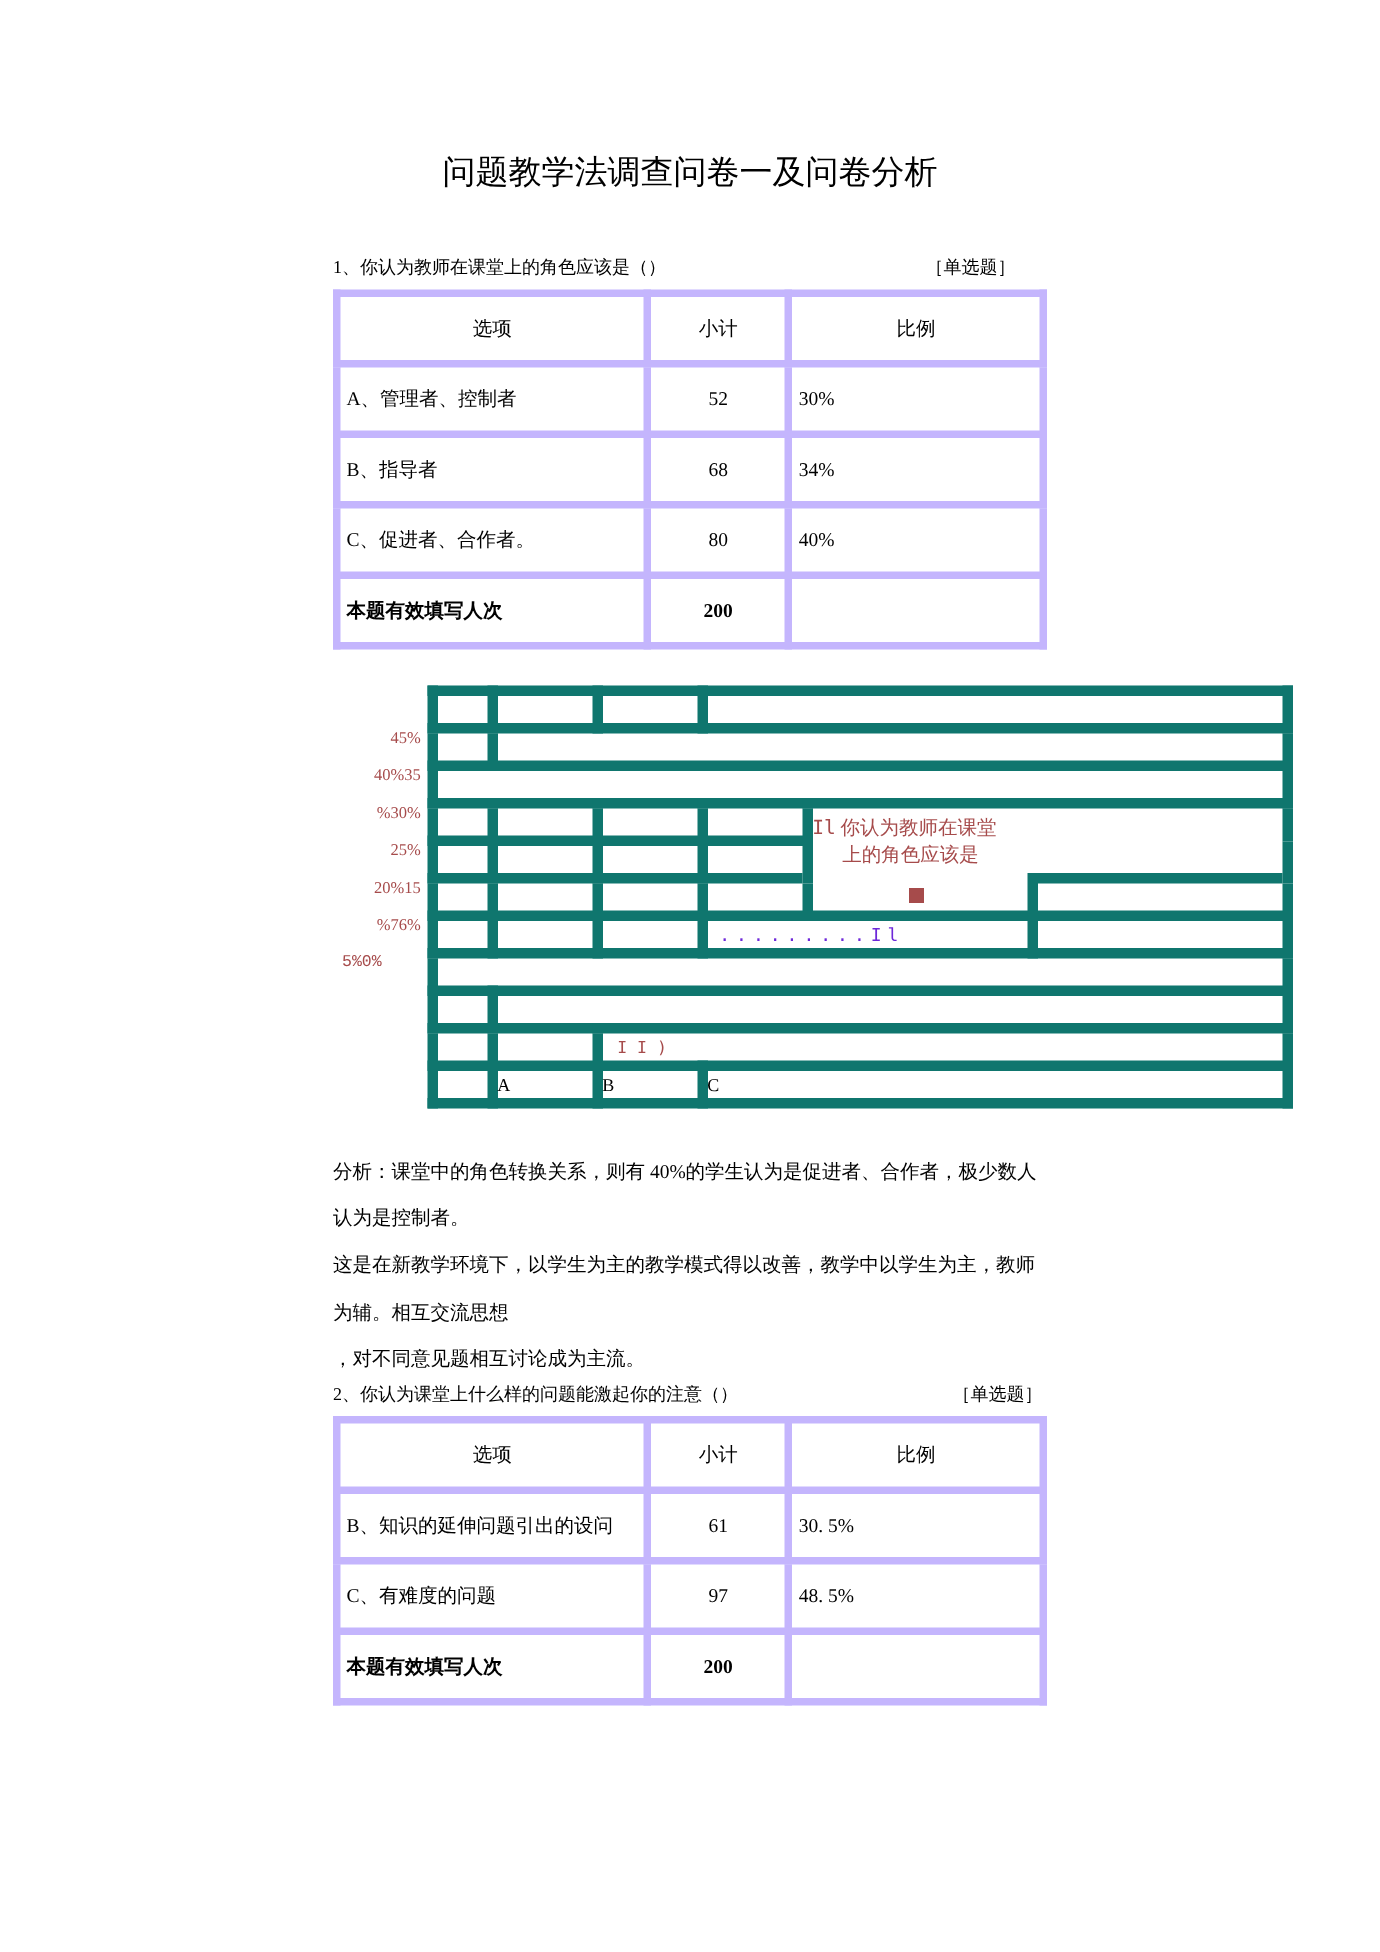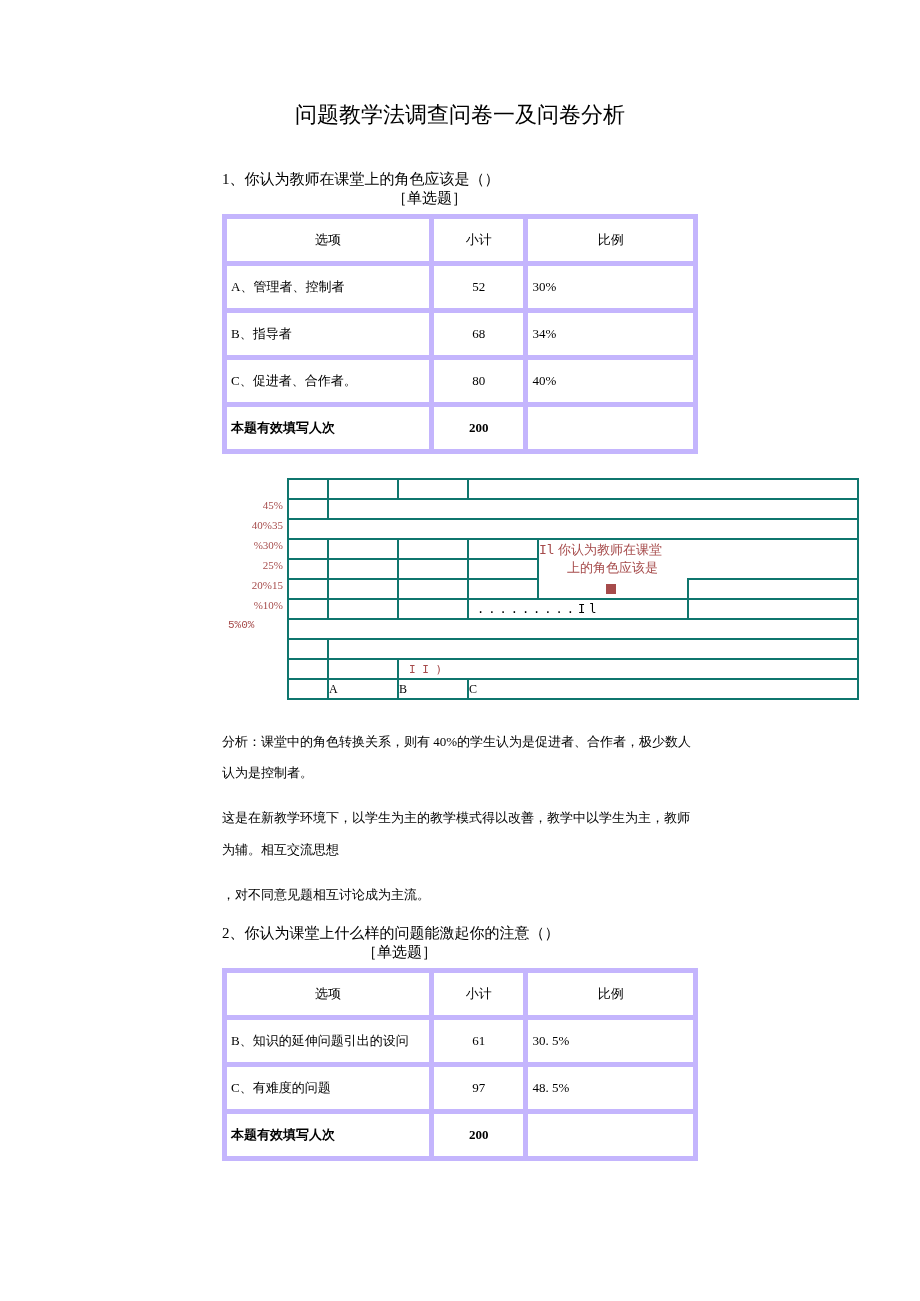--- a/index.html
+++ b/index.html
@@ -18,21 +18,21 @@
     margin: 0 auto;
     position: relative;
   }
   .title {
     text-align: center;
     font-size: 22px;
     font-family: "SimSun", serif;
     margin-bottom: 40px;
   }
   .q-line {
-    font-size: 15px;
+    font-size: 12px;
     margin-bottom: 6px;
   }
   .q-tag {
     display: inline-block;
     margin-left: 170px;
   }
   .q-tag2 {
     display: inline-block;
     margin-left: 140px;
   }
@@ -74,21 +74,21 @@
     margin-left: 6px;
     width: 630px;
   }
   .chart {
     border-collapse: collapse;
     width: 100%;
     table-layout: fixed;
     font-size: 12px;
   }
   .chart td {
-    border: 2px solid #0f766e;
+    border: 7px solid #0f766e;
     height: 18px;
     padding: 0;
   }
   .chart .yval  { text-align: right; padding-right: 4px; color: #a64b4b; font-size: 11px; vertical-align: top; border: none;}
   .chart .axis-blank { border: none; }
   .legend-text {
     color: #a64b4b;
     font-size: 13px;
     text-align: left;
     padding-left: 6px;
@@ -98,29 +98,29 @@
     width:10px;height:10px;
     background:#a64b4b;
     vertical-align:middle;
     margin-right:4px;
   }
   .cat-label {
     text-align: left;
     padding-left: 6px;
     font-size: 12px;
   }
-  .dots { letter-spacing: 4px; color:#000000; font-family: monospace;}
+  .dots { letter-spacing: 4px; color:#6d28d9; font-family: monospace;}
   .red { color:#a64b4b; font-family: monospace;}
 
   .analysis {
     font-size: 13px;
     line-height: 2.4;
     margin-top: 26px;
   }
-  .analysis p { margin: 14px 0; }
+  .analysis p { margin: 0 0; }
 </style>
 </head>
 <body>
 
 <div class="page">
 
   <div class="title">问题教学法调查问卷一及问卷分析</div>
 
   <div class="q-line">
     <span>1、你认为教师在课堂上的角色应该是（）</span>
@@ -195,41 +195,41 @@
       </tr>
       <tr>
         <td class="yval">%30%</td>
         <td></td>
             <td></td>
             <td></td>
             <td></td>
         <td colspan="2" rowspan="2" class="legend-text" style="border-bottom:none;">
           <span class="red">Il</span>
           <span>你认为教师在课堂</span><br>
-          <span style="padding-left:4px;margin-left:24px;">上的角色应该是</span>
+          <span style="padding-left:20px;">上的角色应该是</span>
         </td>
       </tr>
       <tr>
         <td class="yval">25%</td>
         <td></td>
             <td></td>
             <td></td>
             <td></td>
       </tr>
       <tr>
         <td class="yval">20%15</td>
         <td></td>
             <td></td>
             <td></td>
             <td></td>
         <td style="text-align:center;border-top:none;"><span class="legend-sq"></span></td>
         <td></td>
       </tr>
       <tr>
-        <td class="yval">%10%</td>
+        <td class="yval">%76%</td>
         <td></td>
             <td></td>
             <td></td>
         <td colspan="2" style="text-align:left;padding-left:8px;">
           <span class="dots">.........Il</span>
         </td>
         <td></td>
       </tr>
       <tr>
         <td class="yval" style="text-align:left;font-family:Liberation Mono, monospace;">5%0%</td>

